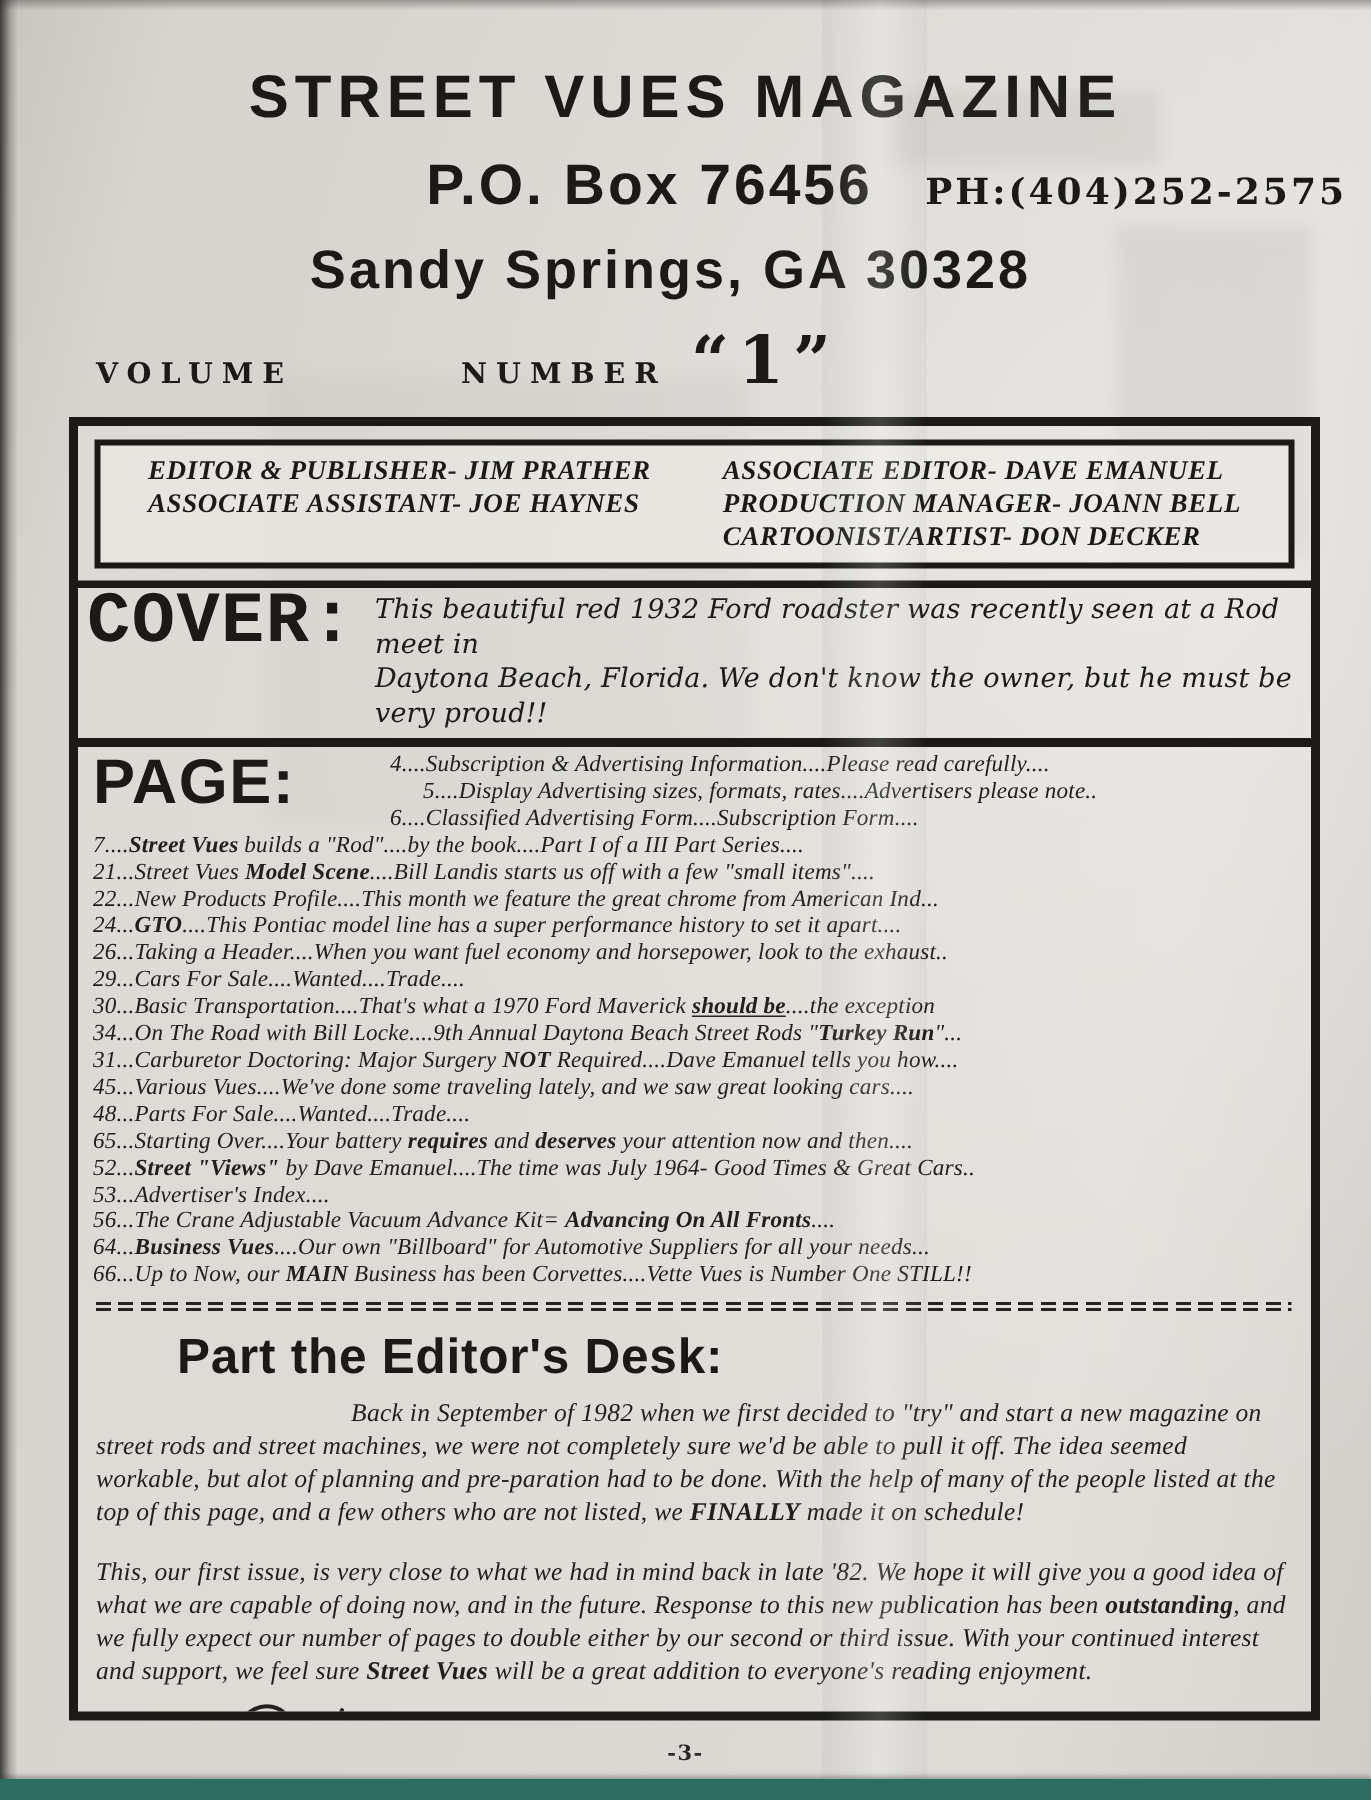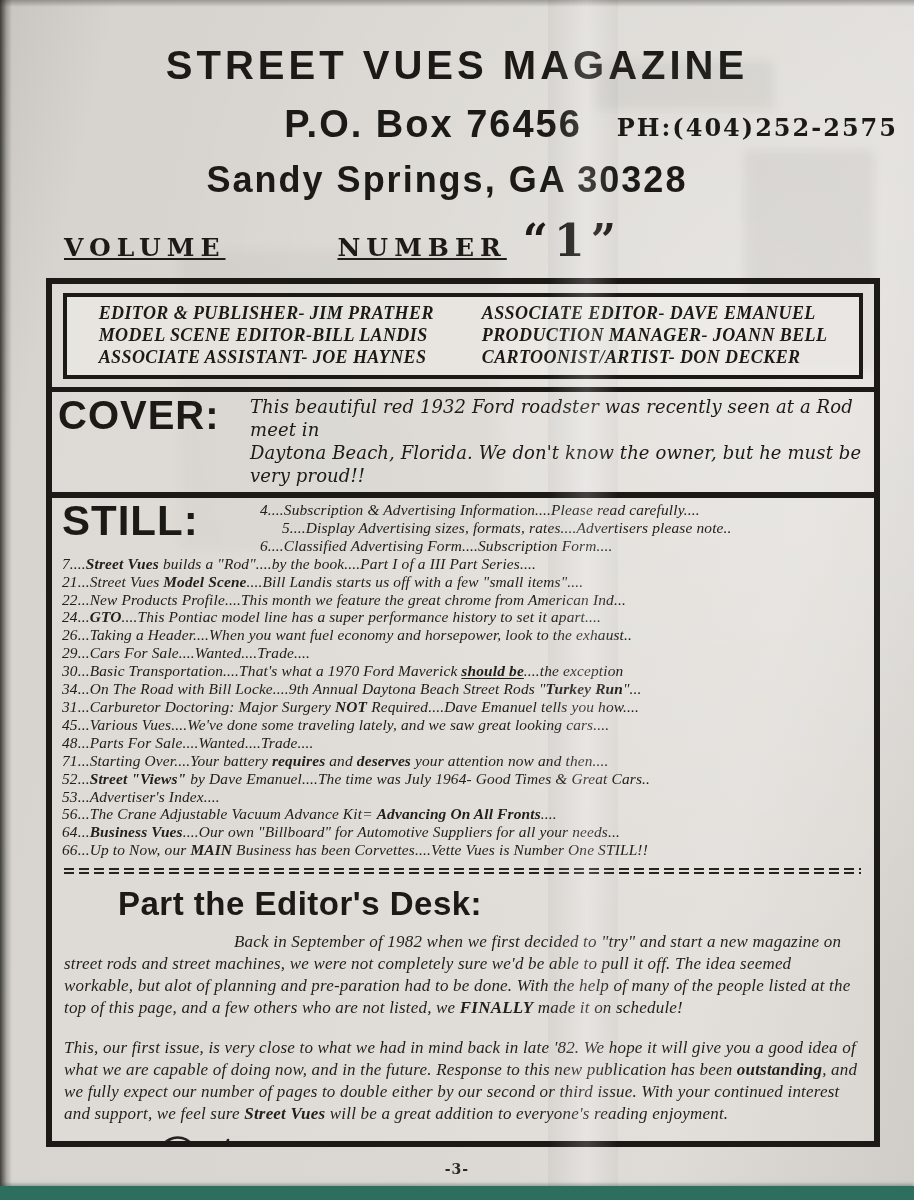--- a/index.html
+++ b/index.html
@@ -33,39 +33,39 @@
   .mast-row2{position:relative;margin-top:17px;text-align:center;}
   .mast-pobox{font-family:"Liberation Sans",sans-serif;font-weight:700;font-size:38px;letter-spacing:2px;
     display:inline-block;transform:translateX(-24px);}
   .mast-phone{position:absolute;right:16px;top:10px;
     font-family:"DejaVu Serif",serif;font-weight:700;font-size:24px;letter-spacing:2px;}
   .mast-city{margin-top:13px;text-align:center;
     font-family:"Liberation Sans",sans-serif;font-weight:700;font-size:36px;letter-spacing:2px;
     transform:translateX(-10px);}
   .vol-row{display:flex;align-items:baseline;margin:14px 0 0 64px;
     font-family:"DejaVu Serif",serif;font-weight:700;}
-  .vol-label,.num-label{font-size:25px;letter-spacing:6px;text-decoration:underline;}
+  .vol-label,.num-label{font-size:19px;letter-spacing:6px;}
   .vol-value{font-size:50px;letter-spacing:2px;margin-left:14px;}
   .num-label{margin-left:112px;}
   .num-value{font-size:44px;letter-spacing:6px;margin-left:16px;}
 
   
   .main-box{position:relative;margin:12px 34px 0 46px;height:869px;box-sizing:border-box;
     border:6px solid #1b1a17;overflow:hidden;background:rgba(238,236,232,.25);}
 
   .staff-box{margin:9px 11px 0;border:4px solid #1b1a17;padding:5px 0 7px;
     display:flex;justify-content:center;gap:48px;
     font-family:"Liberation Serif",serif;font-style:italic;font-weight:700;
     font-size:18px;line-height:22px;letter-spacing:.4px;background:rgba(244,242,238,.45);}
   .staff-col{white-space:nowrap;}
 
   .cover-row{margin-top:8px;border-top:5px solid #1b1a17;border-bottom:6px solid #1b1a17;
     display:flex;align-items:flex-start;padding:2px 8px 5px 6px;}
   .cover-label{flex:none;width:192px;
-    font-family:Liberation Sans, sans-serif;font-weight:700;font-size:40px;line-height:42px;letter-spacing:1px;}
+    font-family:Liberation Mono, monospace;font-weight:700;font-size:48px;line-height:42px;letter-spacing:1px;}
   .cover-text{font-family:"DejaVu Serif",serif;font-style:italic;font-size:18px;line-height:23px;padding-top:1px;letter-spacing:.1px;}
 
   .toc{padding:3px 6px 0 10px;}
   .toc-label{float:left;width:198px;height:36px;overflow:visible;
     font-family:"Liberation Sans",sans-serif;font-weight:700;font-size:42px;line-height:40px;letter-spacing:1px;}
   .toc-entries{font-family:"Liberation Serif",serif;font-style:italic;
     font-size:15.4px;line-height:17.9px;letter-spacing:.15px;color:#21201c;}
   .toc-entries>div{white-space:nowrap;overflow:hidden;}
   .toc-entries>div:nth-child(2){padding-left:22px;}
   .clear{clear:both;}
@@ -115,56 +115,55 @@
     <span class="vol-label">VOLUME</span>
     <span class="num-label">NUMBER</span>
     <span class="num-value">“1”</span>
   </div>
 
   <div class="main-box">
 
     <div class="staff-box">
       <div class="staff-col">
           <div>EDITOR &amp; PUBLISHER- JIM PRATHER</div>
-          <div>MODEL SCENE EDITOR-BILL LANDIS</div>
           <div>ASSOCIATE ASSISTANT- JOE HAYNES</div>
         </div>
       <div class="staff-col">
           <div>ASSOCIATE EDITOR- DAVE EMANUEL</div>
           <div>PRODUCTION MANAGER- JOANN BELL</div>
           <div>CARTOONIST/ARTIST- DON DECKER</div>
         </div>
     </div>
 
     <div class="cover-row">
       <div class="cover-label">COVER:</div>
       <div class="cover-text">
         <div>This beautiful red 1932 Ford roadster was recently seen at a Rod meet in</div>
         <div>Daytona Beach, Florida. We don't know the owner, but he must be very proud!!</div>
       </div>
     </div>
 
     <div class="toc">
-      <div class="toc-label">STILL:</div>
+      <div class="toc-label">PAGE:</div>
       <div class="toc-entries">
           <div><span>4....Subscription &amp; Advertising Information....Please read carefully....</span></div>
           <div><span>5....Display Advertising sizes, formats, rates....Advertisers please note..</span></div>
           <div><span>6....Classified Advertising Form....Subscription Form....</span></div>
           <div><span>7....</span><span class="b">Street Vues</span><span> builds a "Rod"....by the book....Part I of a III Part Series....</span></div>
           <div><span>21...Street Vues </span><span class="b">Model Scene</span><span>....Bill Landis starts us off with a few "small items"....</span></div>
           <div><span>22...New Products Profile....This month we feature the great chrome from American Ind...</span></div>
           <div><span>24...</span><span class="b">GTO</span><span>....This Pontiac model line has a super performance history to set it apart....</span></div>
           <div><span>26...Taking a Header....When you want fuel economy and horsepower, look to the exhaust..</span></div>
           <div><span>29...Cars For Sale....Wanted....Trade....</span></div>
           <div><span>30...Basic Transportation....That's what a 1970 Ford Maverick </span><span class="b u">should be</span><span>....the exception</span></div>
           <div><span>34...On The Road with Bill Locke....9th Annual Daytona Beach Street Rods "</span><span class="b">Turkey Run</span><span>"...</span></div>
           <div><span>31...Carburetor Doctoring: Major Surgery </span><span class="b">NOT</span><span> Required....Dave Emanuel tells you how....</span></div>
           <div><span>45...Various Vues....We've done some traveling lately, and we saw great looking cars....</span></div>
           <div><span>48...Parts For Sale....Wanted....Trade....</span></div>
-          <div><span>71...Starting Over....Your battery </span><span class="b">requires</span><span> and </span><span class="b">deserves</span><span> your attention now and then....</span></div>
+          <div><span>65...Starting Over....Your battery </span><span class="b">requires</span><span> and </span><span class="b">deserves</span><span> your attention now and then....</span></div>
           <div><span>52...</span><span class="b">Street "Views"</span><span> by Dave Emanuel....The time was July 1964- Good Times &amp; Great Cars..</span></div>
           <div><span>53...Advertiser's Index....</span></div>
           <div><span>56...The Crane Adjustable Vacuum Advance Kit= </span><span class="b">Advancing On All Fronts</span><span>....</span></div>
           <div><span>64...</span><span class="b">Business Vues</span><span>....Our own "Billboard" for Automotive Suppliers for all your needs...</span></div>
           <div><span>66...Up to Now, our </span><span class="b">MAIN</span><span> Business has been Corvettes....Vette Vues is Number One STILL!!</span></div>
         </div>
       <div class="clear"></div>
     </div>
 
     <div class="dash-sep"></div>

